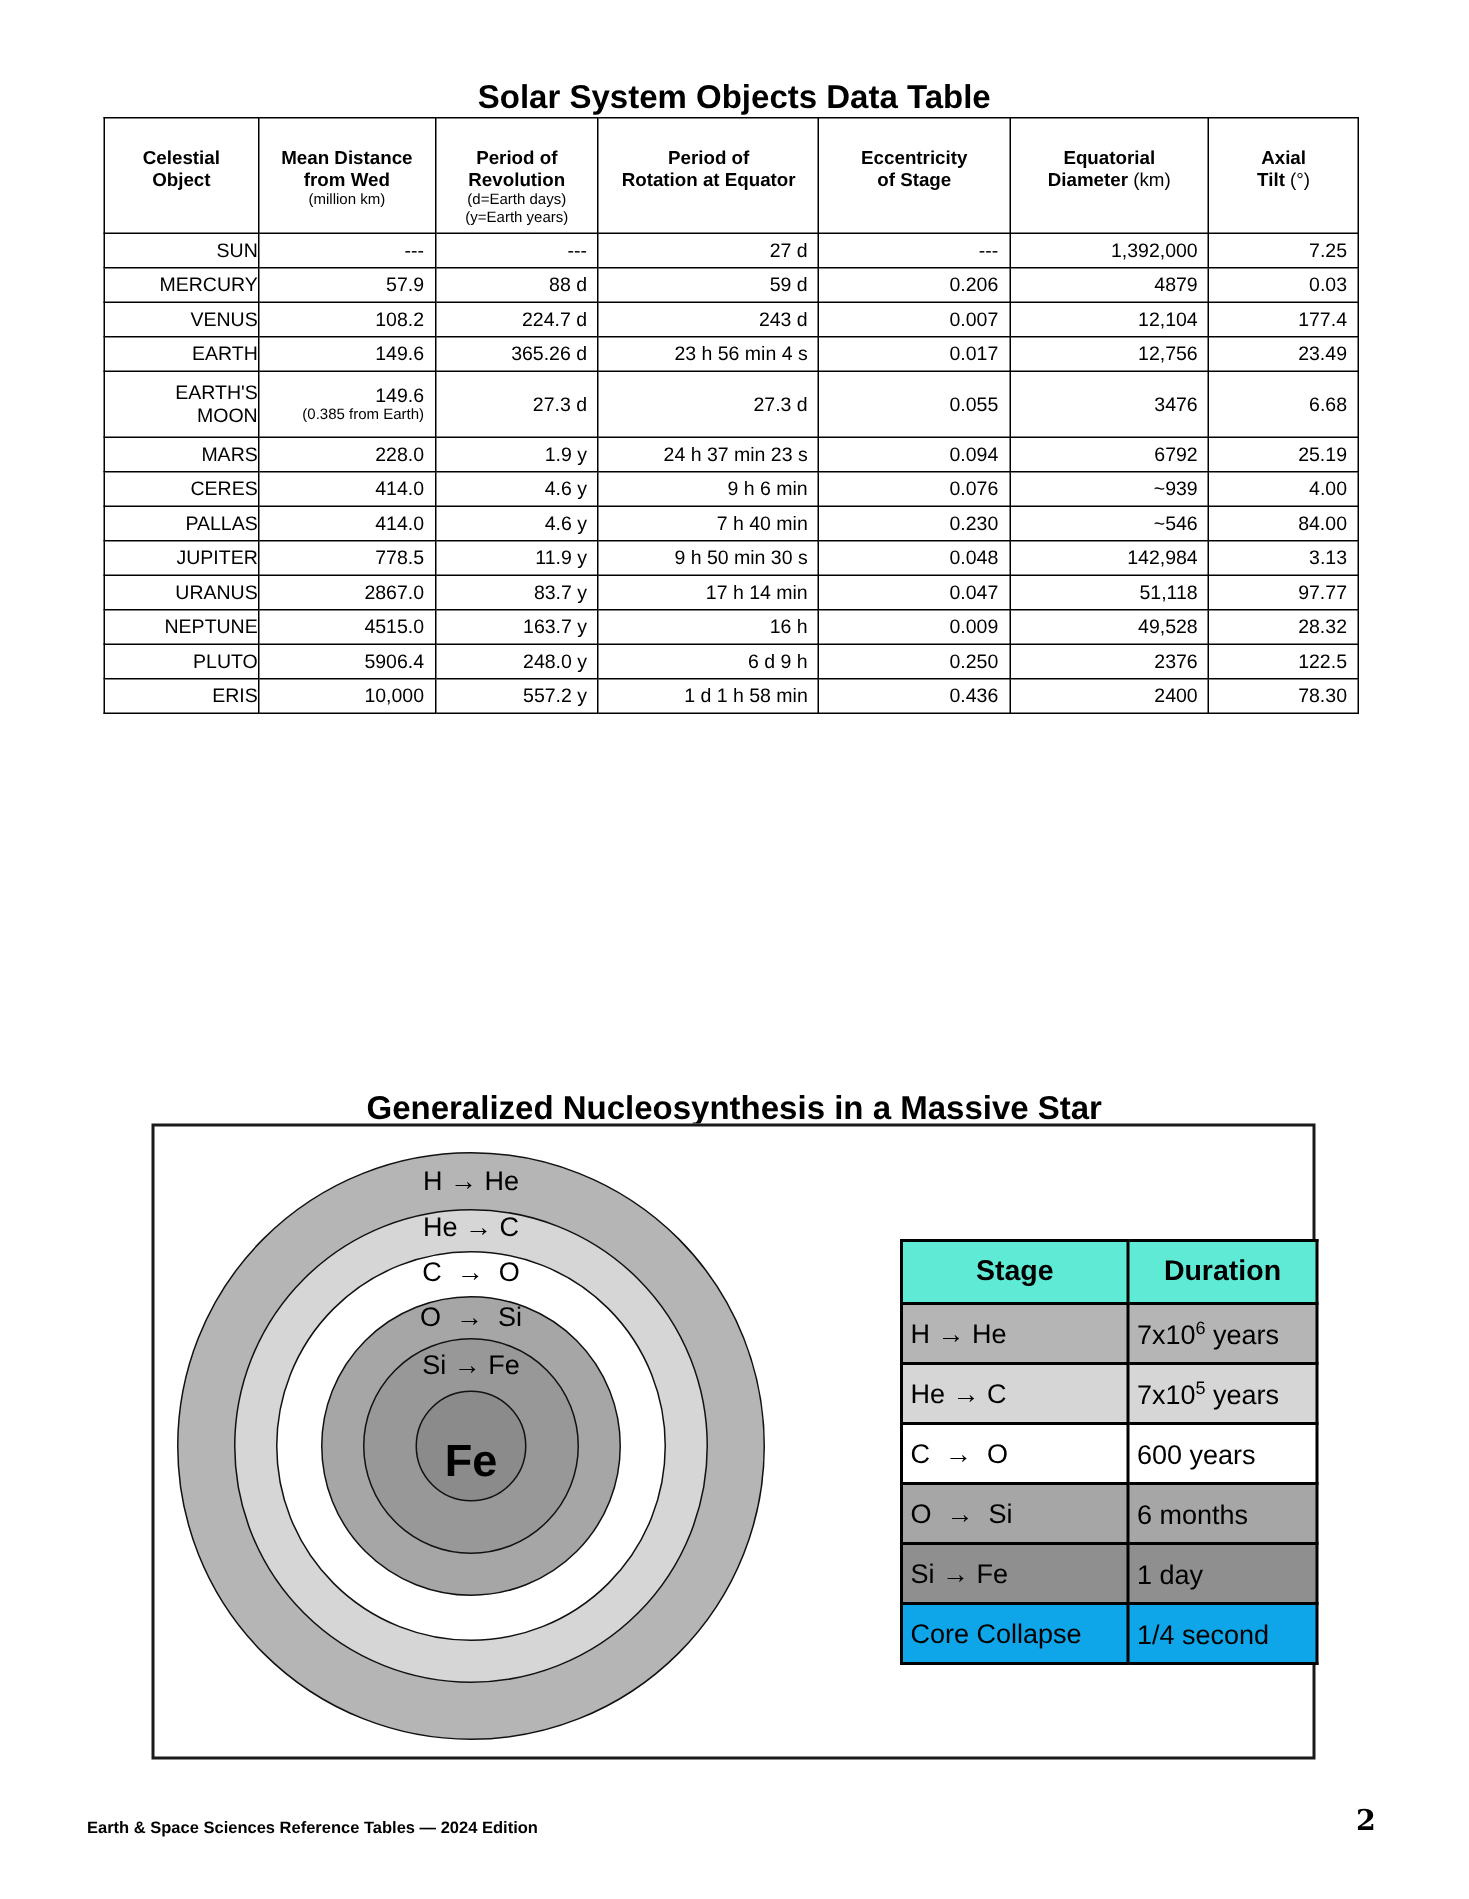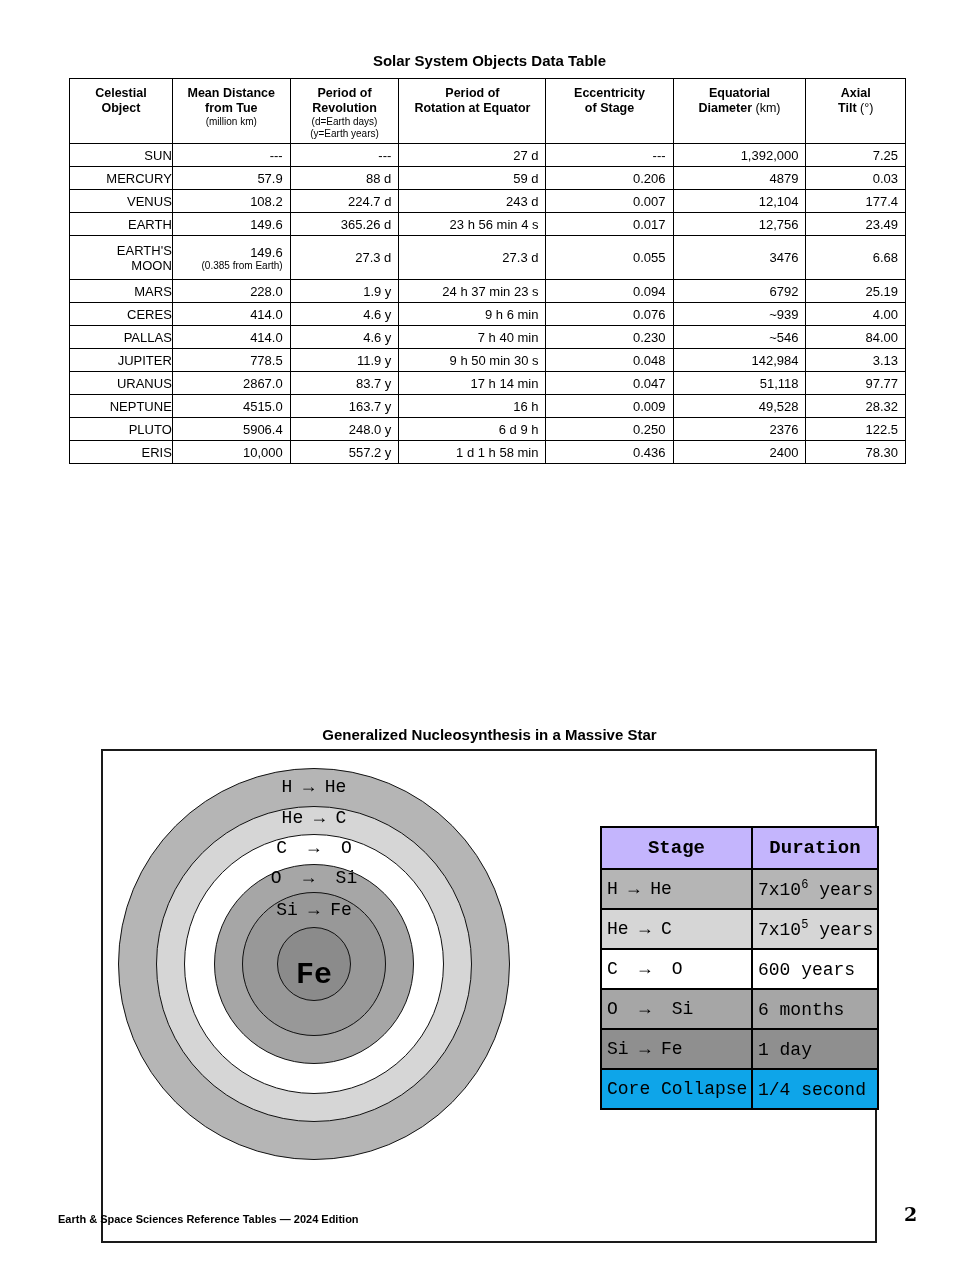--- a/index.html
+++ b/index.html
@@ -1,60 +1,60 @@
 <!DOCTYPE html>
 <html><head>
 <meta charset="utf-8">
 <style>
   html,body{margin:0;padding:0;}
   body{
     width:979px;height:1266px;background:#ffffff;position:relative;overflow:hidden;
     font-family:"Liberation Sans",sans-serif;color:#000;
   }
   
-  .sec-title{position:absolute;left:0;width:979px;text-align:center;font-size:15px;font-weight:bold;}
+  .sec-title{position:absolute;left:0;width:979px;text-align:center;font-size:22px;font-weight:bold;}
   #solar-title{top:52px;}
   #nuc-title{top:726px;}
   
   #solar-table{
     position:absolute;left:69px;top:78px;width:837px;
     border-collapse:collapse;table-layout:fixed;font-size:13px;
   }
   #solar-table th,#solar-table td{border:1.5px solid #000;}
   #solar-table th{
-    vertical-align:top;padding:7px 2px 2px 2px;font-size:12.5px;font-weight:bold;line-height:1.18;text-align:center;
+    vertical-align:top;padding:19px 2px 2px 2px;font-size:12.5px;font-weight:bold;line-height:1.18;text-align:center;
   }
   #solar-table th .hnote{font-size:10px;font-weight:normal;line-height:1.25;}
   #solar-table th .unit{font-weight:normal;}
   #solar-table tr.hrow{height:65px;}
   #solar-table tr.drow{height:23px;}
   #solar-table tr.drow-tall{height:44px;}
   #solar-table td{vertical-align:middle;padding:1px 0;}
   #solar-table td.c-obj{text-align:right;padding-left:5px;}
   #solar-table td.num{text-align:right;padding-right:7px;}
   #solar-table .cellnote{font-size:10px;line-height:1.1;}
   
-  #nuc-box{position:absolute;left:101px;top:749px;width:776px;height:494px;border:2px solid #1a1a1a;box-sizing:border-box;background:#fff;font-family:Liberation Mono, monospace;}
+  #nuc-box{position:absolute;left:101px;top:749px;width:776px;height:424px;border:2px solid #1a1a1a;box-sizing:border-box;background:#fff;}
   .ring{position:absolute;border:1.5px solid #111;border-radius:50%;box-sizing:border-box;}
   #ring-0{left:15px;top:17px;width:392px;height:392px;background:#b5b5b5;}
   #ring-1{left:53px;top:55px;width:316px;height:316px;background:#d6d6d6;}
   #ring-2{left:81px;top:83px;width:260px;height:260px;background:#ffffff;}
   #ring-3{left:111px;top:113px;width:200px;height:200px;background:#a6a6a6;}
   #ring-4{left:139px;top:141px;width:144px;height:144px;background:#989898;}
   #ring-5{left:174px;top:176px;width:74px;height:74px;background:#8b8b8b;}
   .ringlabel{position:absolute;left:211px;transform:translateX(-50%);font-size:18px;white-space:pre;}
   #rl-0{top:26px;} #rl-1{top:57px;} #rl-2{top:87px;} #rl-3{top:117px;} #rl-4{top:149px;}
   #rl-5{top:207px;font-size:30px;font-weight:bold;}
   
   #stage-table{
     position:absolute;left:497px;top:75px;width:279px;
     border-collapse:collapse;table-layout:fixed;font-size:18px;
   }
   #stage-table th,#stage-table td{border:2px solid #000;padding:0 5px;white-space:pre;}
-  #stage-table th{height:40px;font-size:19px;font-weight:bold;text-align:center;background:#c4b5fd;}
+  #stage-table th{height:40px;font-size:19px;font-weight:bold;text-align:center;background:#5eead4;}
   #stage-table td{height:38px;text-align:left;vertical-align:middle;}
   #stage-table sup{font-size:12px;}
   tr.st-r0 td{background:#b5b5b5;}
   tr.st-r1 td{background:#d6d6d6;}
   tr.st-r2 td{background:#ffffff;}
   tr.st-r3 td{background:#a6a6a6;}
   tr.st-r4 td{background:#8f8f8f;}
   tr.st-r5 td{background:#0ea5e9;}
   
   #footer-text{position:absolute;left:58px;top:1213px;font-size:11px;font-weight:bold;text-align:center;}
@@ -76,21 +76,21 @@
       <col style="width:11.9%">
   </colgroup>
   <tbody>
       <tr class="hrow">
     <th>
           <div>Celestial</div>
           <div><span>Object</span></div>
         </th>
     <th>
           <div>Mean Distance</div>
-          <div><span>from Tue</span></div>
+          <div><span>from Wed</span></div>
           <div class="hnote">(million km)</div>
         </th>
     <th>
           <div>Period of</div>
           <div><span>Revolution</span></div>
           <div class="hnote">(d=Earth days)</div>
           <div class="hnote">(y=Earth years)</div>
         </th>
     <th>
           <div>Period of</div>

